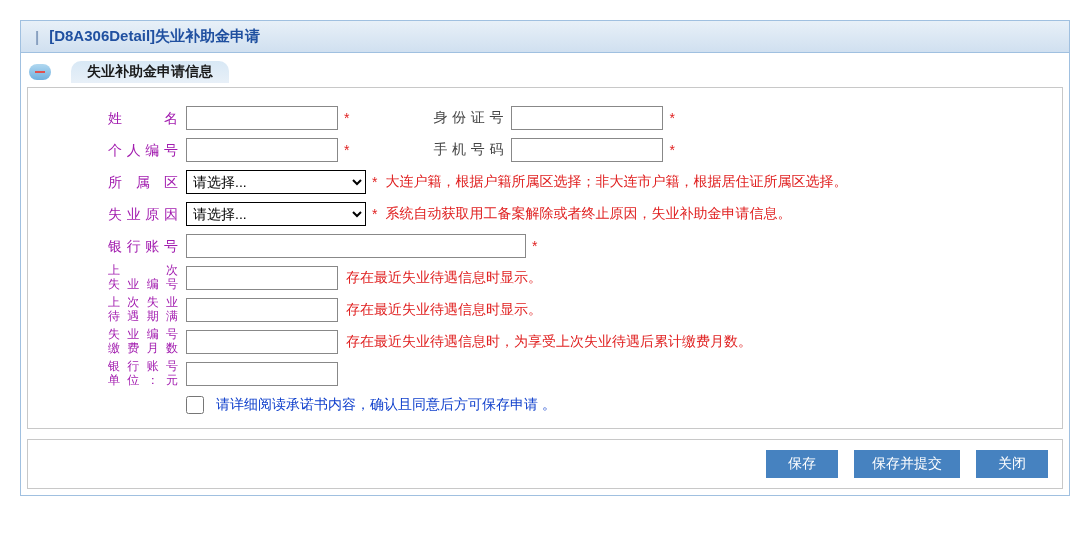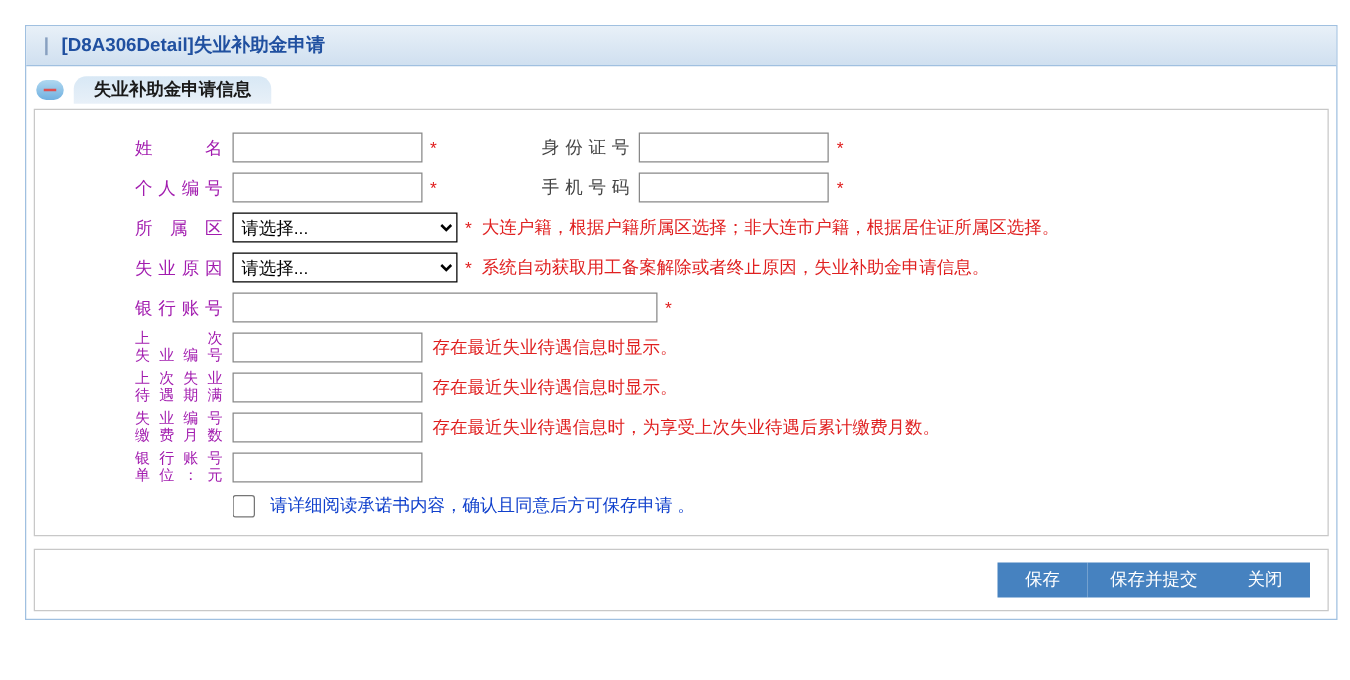--- a/index.html
+++ b/index.html
@@ -1,21 +1,21 @@
 <!DOCTYPE html>
 <html><head>
   <meta charset="utf-8">
   <style>
     * { box-sizing: border-box; margin: 0; padding: 0; }
     body { font-family: "Microsoft YaHei", SimSun, sans-serif; font-size: 14px; color: #333; background: #fff; padding: 20px; }
     .page-frame { border: 1px solid #a0c0e0; width: 1050px; }
     .title-bar { background: linear-gradient(to bottom, #e8f0f8, #d0e0f0); border-bottom: 1px solid #a0c0e0; padding: 6px 14px; font-weight: bold; color: #2050a0; font-size: 15px; display: flex; align-items: center; gap: 10px; }
     .title-bar .pipe { color: #88a0c0; }
     .section-outer { padding: 8px 0 0 0; }
-    .section-header { display: flex; align-items: center; gap: 8px; padding-left: 8px; margin-bottom: 4px; }
+    .section-header { display: flex; align-items: center; gap: 20px; padding-left: 8px; margin-bottom: 4px; }
     .minus-btn { width: 22px; height: 16px; background: linear-gradient(to bottom, #b0d8f0, #70b0e0); border-radius: 8px; display: flex; align-items: center; justify-content: center; cursor: pointer; }
     .minus-btn .bar { width: 10px; height: 2px; background: #e05050; }
     .section-title-wrap { background: linear-gradient(to bottom, #d8e8f5, #e8f0f8); border-top-left-radius: 10px; border-top-right-radius: 10px; padding: 2px 16px 2px 16px; font-weight: bold; color: #1a1a1a; font-size: 14px; }
     .form-panel { border: 1px solid #c8c8c8; margin: 0 6px; padding: 14px 20px 14px 80px; }
     .form-row { display: flex; align-items: center; min-height: 32px; }
     .lbl { width: 78px; text-align-last: justify; color: #a21caf; padding-right: 8px; line-height: 1.15; }
     .lbl.multi { font-size: 12px; white-space: pre-line; }
     input[type="text"] { height: 24px; border: 1px solid #888; padding: 2px 4px; font-size: 14px; background: #fff; }
     select { height: 24px; border: 1px solid #000; font-size: 14px; background: #fff; padding: 1px 2px; }
     .inp-m { width: 152px; }
@@ -23,21 +23,21 @@
     .inp-sel { width: 180px; }
     .inp-bank { width: 340px; }
     .inp-ro { width: 152px; background: #f1f1f1; border: 1px solid #aaa; }
     .asterisk { color: #e02020; margin-left: 6px; }
     .hint { color: #e02020; margin-left: 8px; }
     .gap { width: 84px; }
     .lbl2 { width: 78px; text-align-last: justify; color: #444; padding-right: 8px; }
     .agree-row { display: flex; align-items: center; padding-left: 78px; margin-top: 6px; gap: 12px; }
     input[type="checkbox"] { width: 18px; height: 18px; }
     .agree-link { color: #1040cc; cursor: pointer; }
-    .button-bar { border: 1px solid #c8c8c8; margin: 10px 6px 6px 6px; padding: 10px 14px; display: flex; justify-content: flex-end; }
+    .button-bar { border: 1px solid #c8c8c8; margin: 10px 6px 6px 6px; padding: 10px 14px; display: flex; justify-content: flex-end; gap: 16px; }
     .btn { background: #4682c0; color: #fff; border: none; padding: 5px 22px; font-size: 14px; cursor: pointer; min-width: 60px; text-align: center; }
     .btn.wide { min-width: 100px; padding: 5px 18px; }
   </style>
 </head>
 <body>
 
 <div class="page-frame">
   <div class="title-bar">
     <span class="pipe">|</span>
     <span>[D8A306Detail]失业补助金申请</span>

